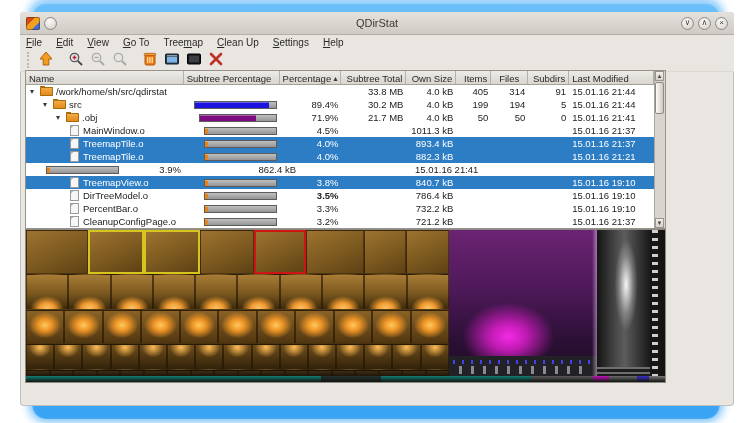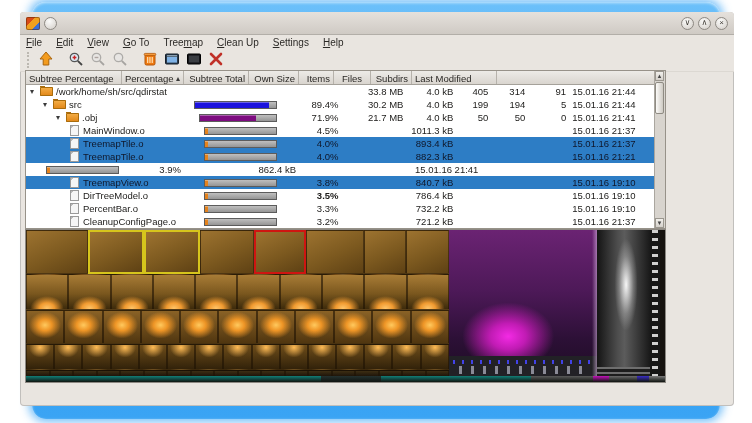--- a/index.html
+++ b/index.html
@@ -35,21 +35,21 @@
   .tool-gap{width:8px;}
 
   
   .table-wrap{position:absolute;left:5px;top:58px;width:641px;height:159px;background:#fff;border:1px solid #979289;box-sizing:border-box;display:flex;}
   .table-main{width:629px;overflow:hidden;}
   .thead{display:flex;height:13px;background:linear-gradient(180deg,#edebe7,#d9d5cf);border-bottom:1px solid #a5a19a;}
   .th{font-size:9.5px;color:#2a2825;box-sizing:border-box;padding:1px 3px 0 3px;border-right:1px solid #b6b2ab;white-space:nowrap;overflow:hidden;display:flex;align-items:center;}
   .th .sort{margin-left:auto;font-size:8px;color:#3a3a3a;padding-left:2px;}
   .tbody{position:relative;height:144px;overflow:hidden;}
   .trow{display:flex;height:13px;align-items:center;background:#fff;color:#1c1b19;}
-  .trow.sel{background:#2d7dc5;color:#0f172a;}
+  .trow.sel{background:#2d7dc5;color:#ffffff;}
   .td{box-sizing:border-box;font-size:9.5px;padding:0 3px;white-space:nowrap;overflow:hidden;}
   .td.num{text-align:right;}
   .name-cell{display:flex;align-items:center;}
   .expander{width:9px;font-size:8px;color:#3a3a3a;flex:none;line-height:1;}
   .icon-folder{width:13px;height:9px;flex:none;margin-right:3px;border-radius:1px;position:relative;
     background:linear-gradient(180deg,#f6b14a,#e08414);box-shadow:inset 0 0 0 1px #a96c0c;}
   .icon-folder::before{content:"";position:absolute;left:0;top:-2px;width:5px;height:2px;background:#eb9a2a;box-shadow:inset 0 0 0 1px #a96c0c;border-radius:1px 1px 0 0;}
   .icon-file{width:9px;height:11px;flex:none;margin:0 4px 0 1px;background:linear-gradient(135deg,#b9b9b9 0 3px,#f6f6f6 3px);
     box-shadow:inset 0 0 0 1px #9a9a9a;}
   .pbar{position:relative;height:8px;background:linear-gradient(180deg,#c6c6c6,#8e8e8e);box-shadow:inset 0 0 0 1px #5c5c5c;}
@@ -103,20 +103,21 @@
 </head>
 <body>
 
 <div id="canvas">
   <div id="win-glow"></div>
   <div id="win">
 
     <div class="titlebar">
       <div class="app-icon"></div>
       <div class="tb-circle" style="margin-left:0;"></div>
+      <div class="title-text">QDirStat</div>
       <div class="tb-right" id="win-buttons">
           <div class="tb-circle">∨</div>
           <div class="tb-circle">∧</div>
           <div class="tb-circle">×</div>
         </div>
     </div>
 
     <div class="menubar" id="menubar">
         <span class="menu-item"><u>F</u>ile</span>
         <span class="menu-item"><u>E</u>dit</span>
@@ -183,20 +184,23 @@
         <button class="tool-btn">
           <span><svg width="16" height="16" viewBox="0 0 16 16">
               <path d="M3 3L13 13M13 3L3 13" stroke="#c03028" stroke-width="2.6" stroke-linecap="round"></path>
             </svg></span>
         </button>
       </div>
 
     <div class="table-wrap">
       <div class="table-main">
         <div class="thead" id="thead">
+            <div class="th" style="width: 158px; justify-content: flex-start;">
+              <span>Name</span>
+            </div>
             <div class="th" style="width: 96px; justify-content: flex-start;">
               <span>Subtree Percentage</span>
             </div>
             <div class="th" style="width: 62px; justify-content: flex-end;">
               <span>Percentage</span>
               <span class="sort">▴</span>
             </div>
             <div class="th" style="width: 65px; justify-content: flex-end;">
               <span>Subtree Total</span>
             </div>

